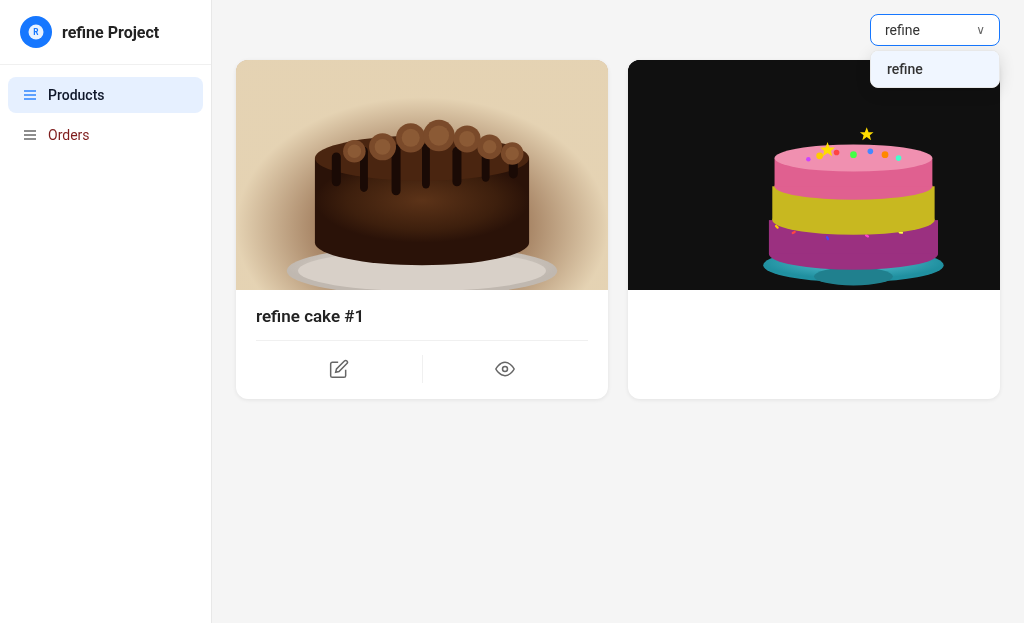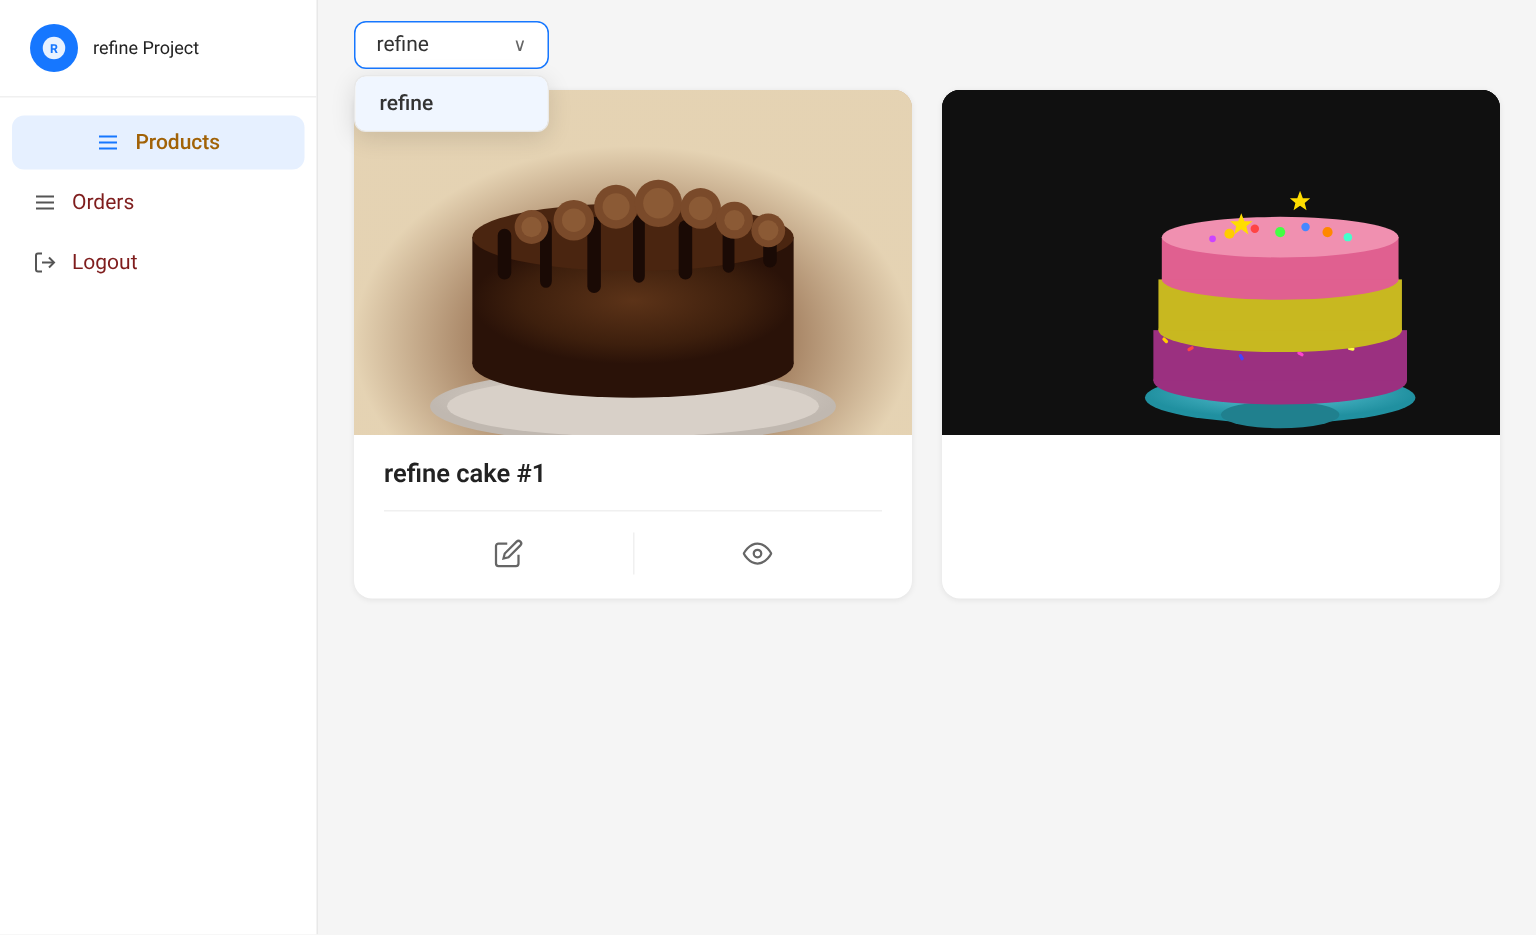--- a/index.html
+++ b/index.html
@@ -35,22 +35,22 @@
       border-radius: 50%;
       display: flex;
       align-items: center;
       justify-content: center;
       color: white;
       font-weight: bold;
       font-size: 14px;
       flex-shrink: 0;
     }
     .logo-text {
-      font-size: 12px;
-      font-weight: 400;
+      font-size: 16px;
+      font-weight: 700;
       color: #222;
     }
     .sidebar-nav {
       padding: 12px 8px;
       display: flex;
       flex-direction: column;
       gap: 4px;
     }
     .nav-item {
       display: flex;
@@ -58,23 +58,22 @@
       gap: 10px;
       padding: 10px 14px;
       border-radius: 8px;
       cursor: pointer;
       font-size: 14px;
       color: #7f1d1d;
       transition: background 0.15s;
     }
     .nav-item.active {
       background: #e6f0ff;
-      color: #a16207;
+      color: #0f172a;
       font-weight: 500;
-      justify-content: center;
     }
     .nav-icon {
       font-size: 16px;
       display: flex;
       align-items: center;
     }
 
     
     .main {
       flex: 1;
@@ -82,20 +81,21 @@
       flex-direction: column;
       background: #f5f5f5;
       position: relative;
     }
 
     
     .topbar {
       padding: 14px 24px;
       display: flex;
       align-items: center;
+      justify-content: flex-end;
     }
 
     
     .dropdown-wrapper {
       position: relative;
       display: inline-block;
     }
     .dropdown-trigger {
       display: flex;
       align-items: center;
@@ -247,30 +247,20 @@
     </div>
     <div class="nav-item">
       <span class="nav-icon">
         <svg width="16" height="16" viewBox="0 0 24 24" fill="none" stroke="#555" stroke-width="2">
           <line x1="3" y1="6" x2="21" y2="6"></line>
           <line x1="3" y1="12" x2="21" y2="12"></line>
           <line x1="3" y1="18" x2="21" y2="18"></line>
         </svg>
       </span>
       <span>Orders</span>
-    </div>
-    <div class="nav-item">
-      <span class="nav-icon">
-        <svg width="16" height="16" viewBox="0 0 24 24" fill="none" stroke="#555" stroke-width="2">
-          <path d="M9 21H5a2 2 0 01-2-2V5a2 2 0 012-2h4"></path>
-          <polyline points="16 17 21 12 16 7"></polyline>
-          <line x1="21" y1="12" x2="9" y2="12"></line>
-        </svg>
-      </span>
-      <span>Logout</span>
     </div>
   </nav>
 </aside>
 
 <main class="main">
 
   <div class="topbar">
     <div class="dropdown-wrapper">
       <div class="dropdown-trigger">
         <span>refine</span>

